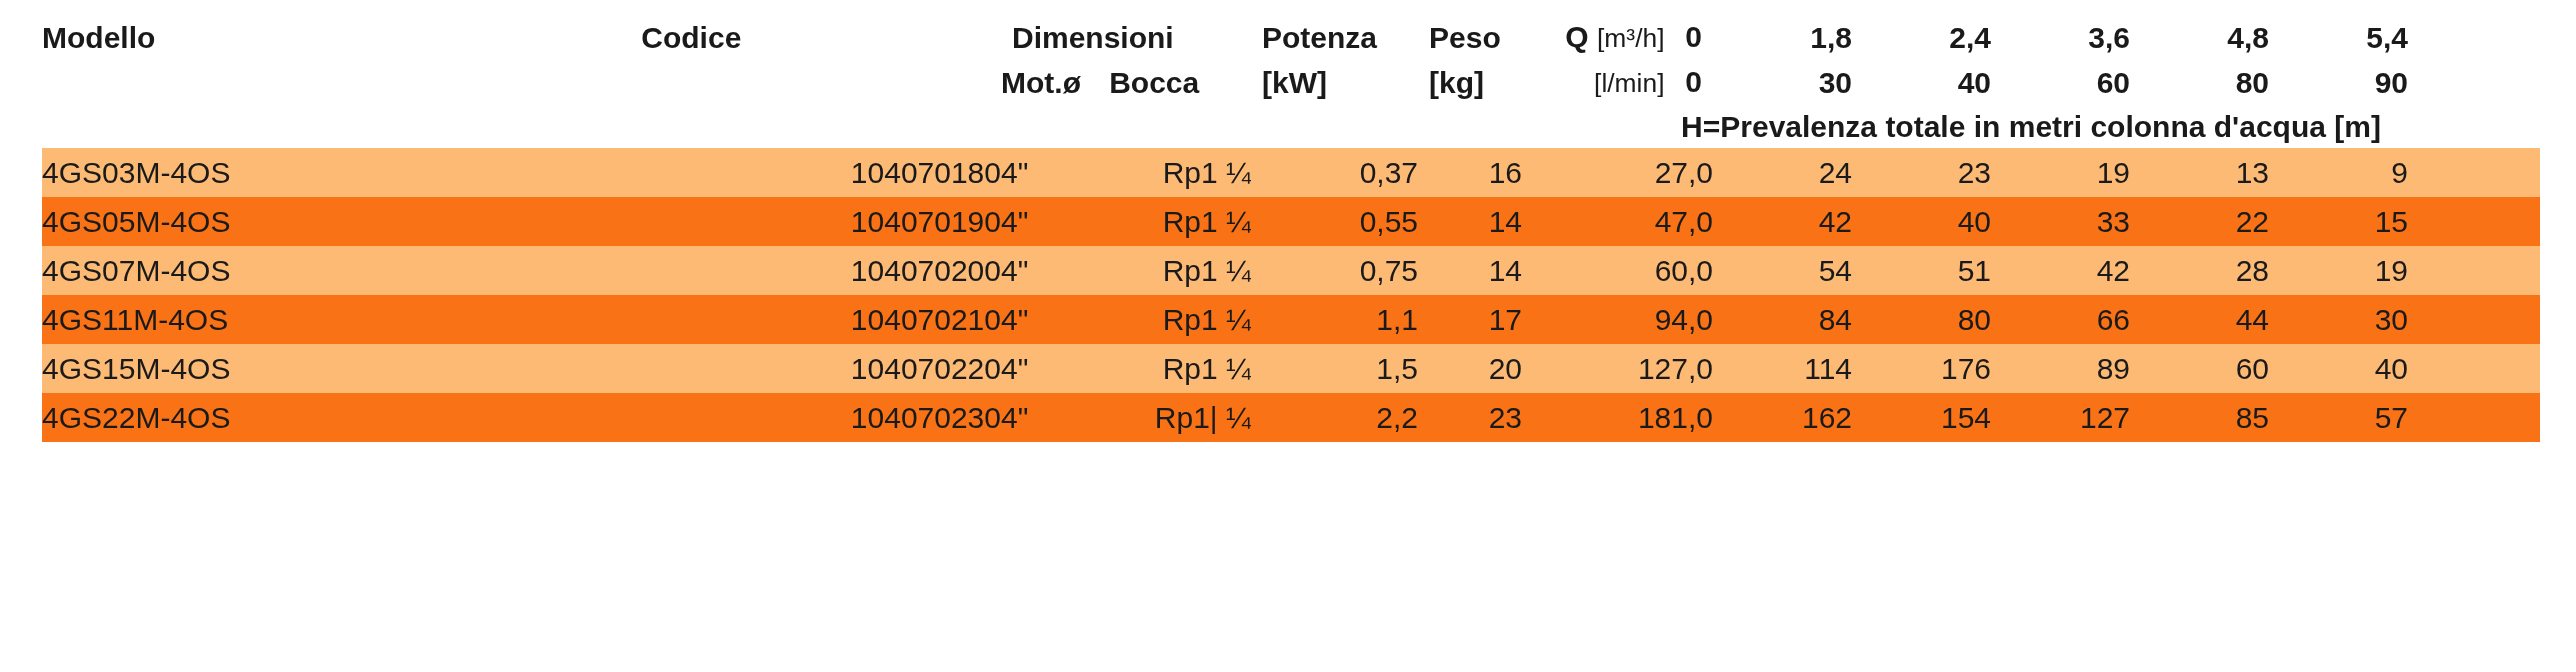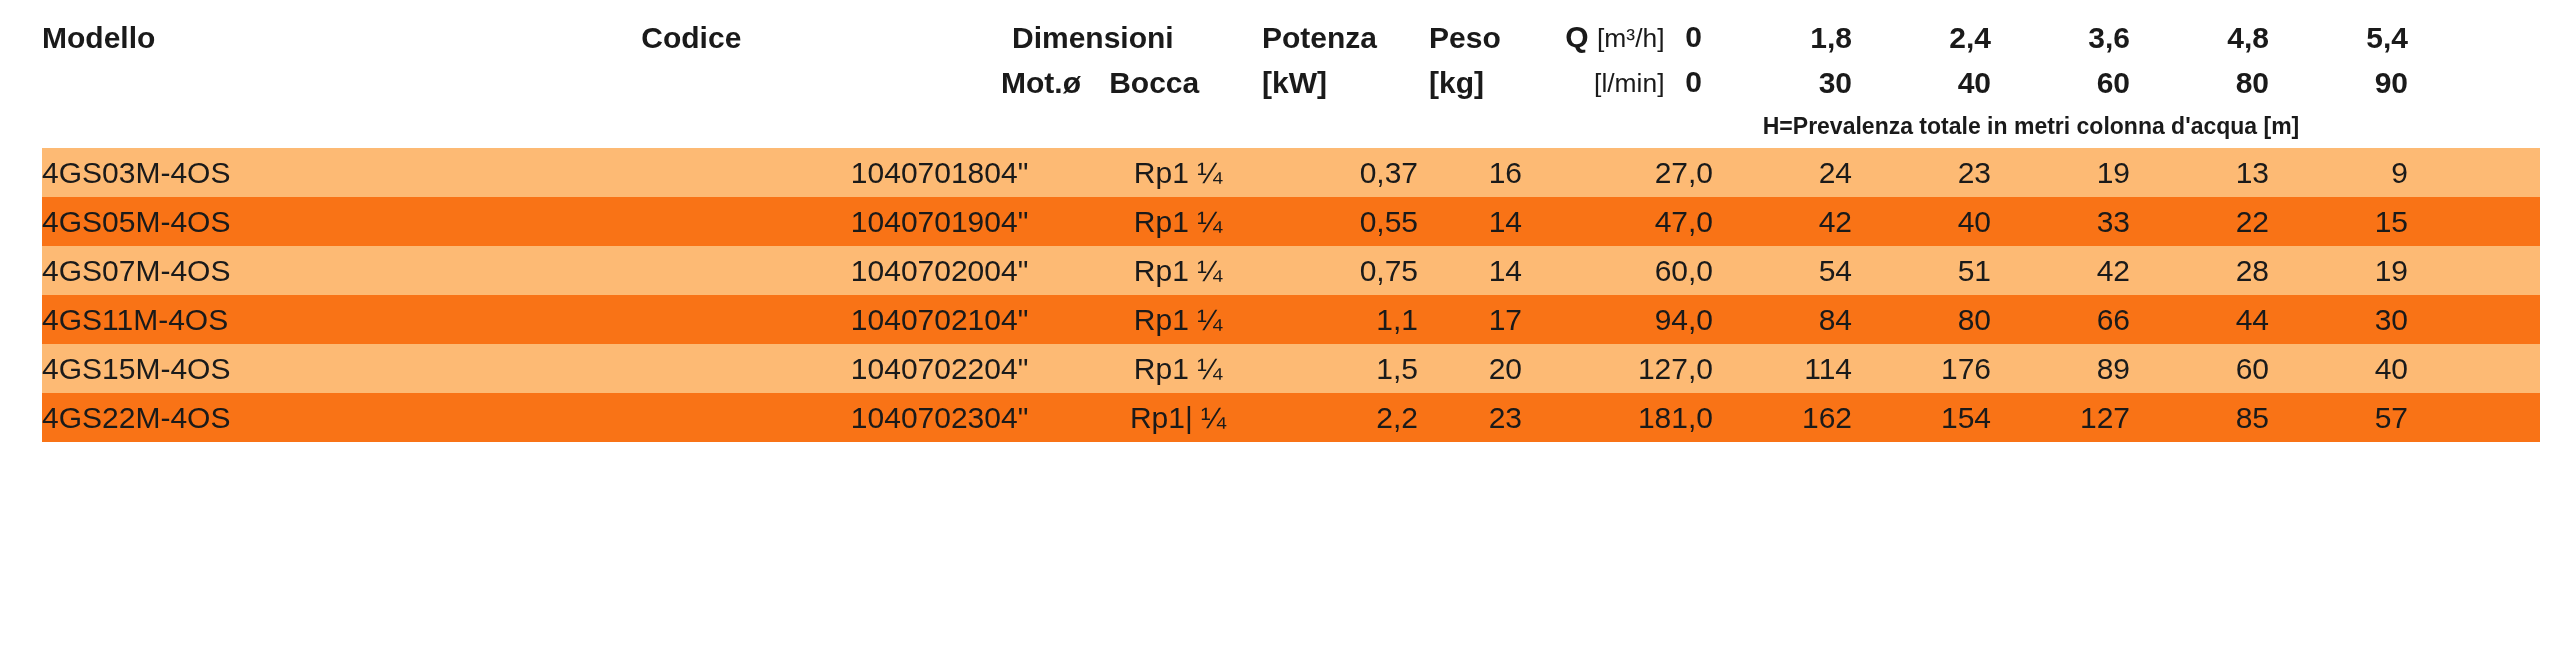--- a/index.html
+++ b/index.html
@@ -68,21 +68,21 @@
   
   tr.band td.cell {
     background: #fdba74;
   }
   tr.plain td.cell {
     background: #f97316;
   }
 
   .head-row1 td { height: 43px; line-height: 43px; font-size: 30px; }
   .head-row2 td { height: 43px; line-height: 43px; font-size: 30px; }
-  .head-row3 td { height: 43px; line-height: 43px; font-size: 23px; margin-top: 32px; }
+  .head-row3 td { height: 43px; line-height: 43px; font-size: 30px; margin-top: 32px; }
 
   .unit {
     font-weight: normal;
     font-size: 26.4px;
   }
   .qlabel {
     font-weight: bold;
     font-size: 30px;
   }
   .prevalenza {
@@ -100,21 +100,21 @@
     margin-left: 28px;
   }
   .codice-cell {
     padding-right: 21px;
   }
   .dim-mot {
     padding-left: 9.7px;
     margin-left: 34px;
   }
   .dim-bocca {
-    text-align: center;
+    text-align: right;
     padding-right: 9.7px;
   }
   .narrow-pad { padding: 0 9.7px; }
 </style>
 </head>
 <body>
 
 <div class="sheet">
 
   <table class="pump-table">

